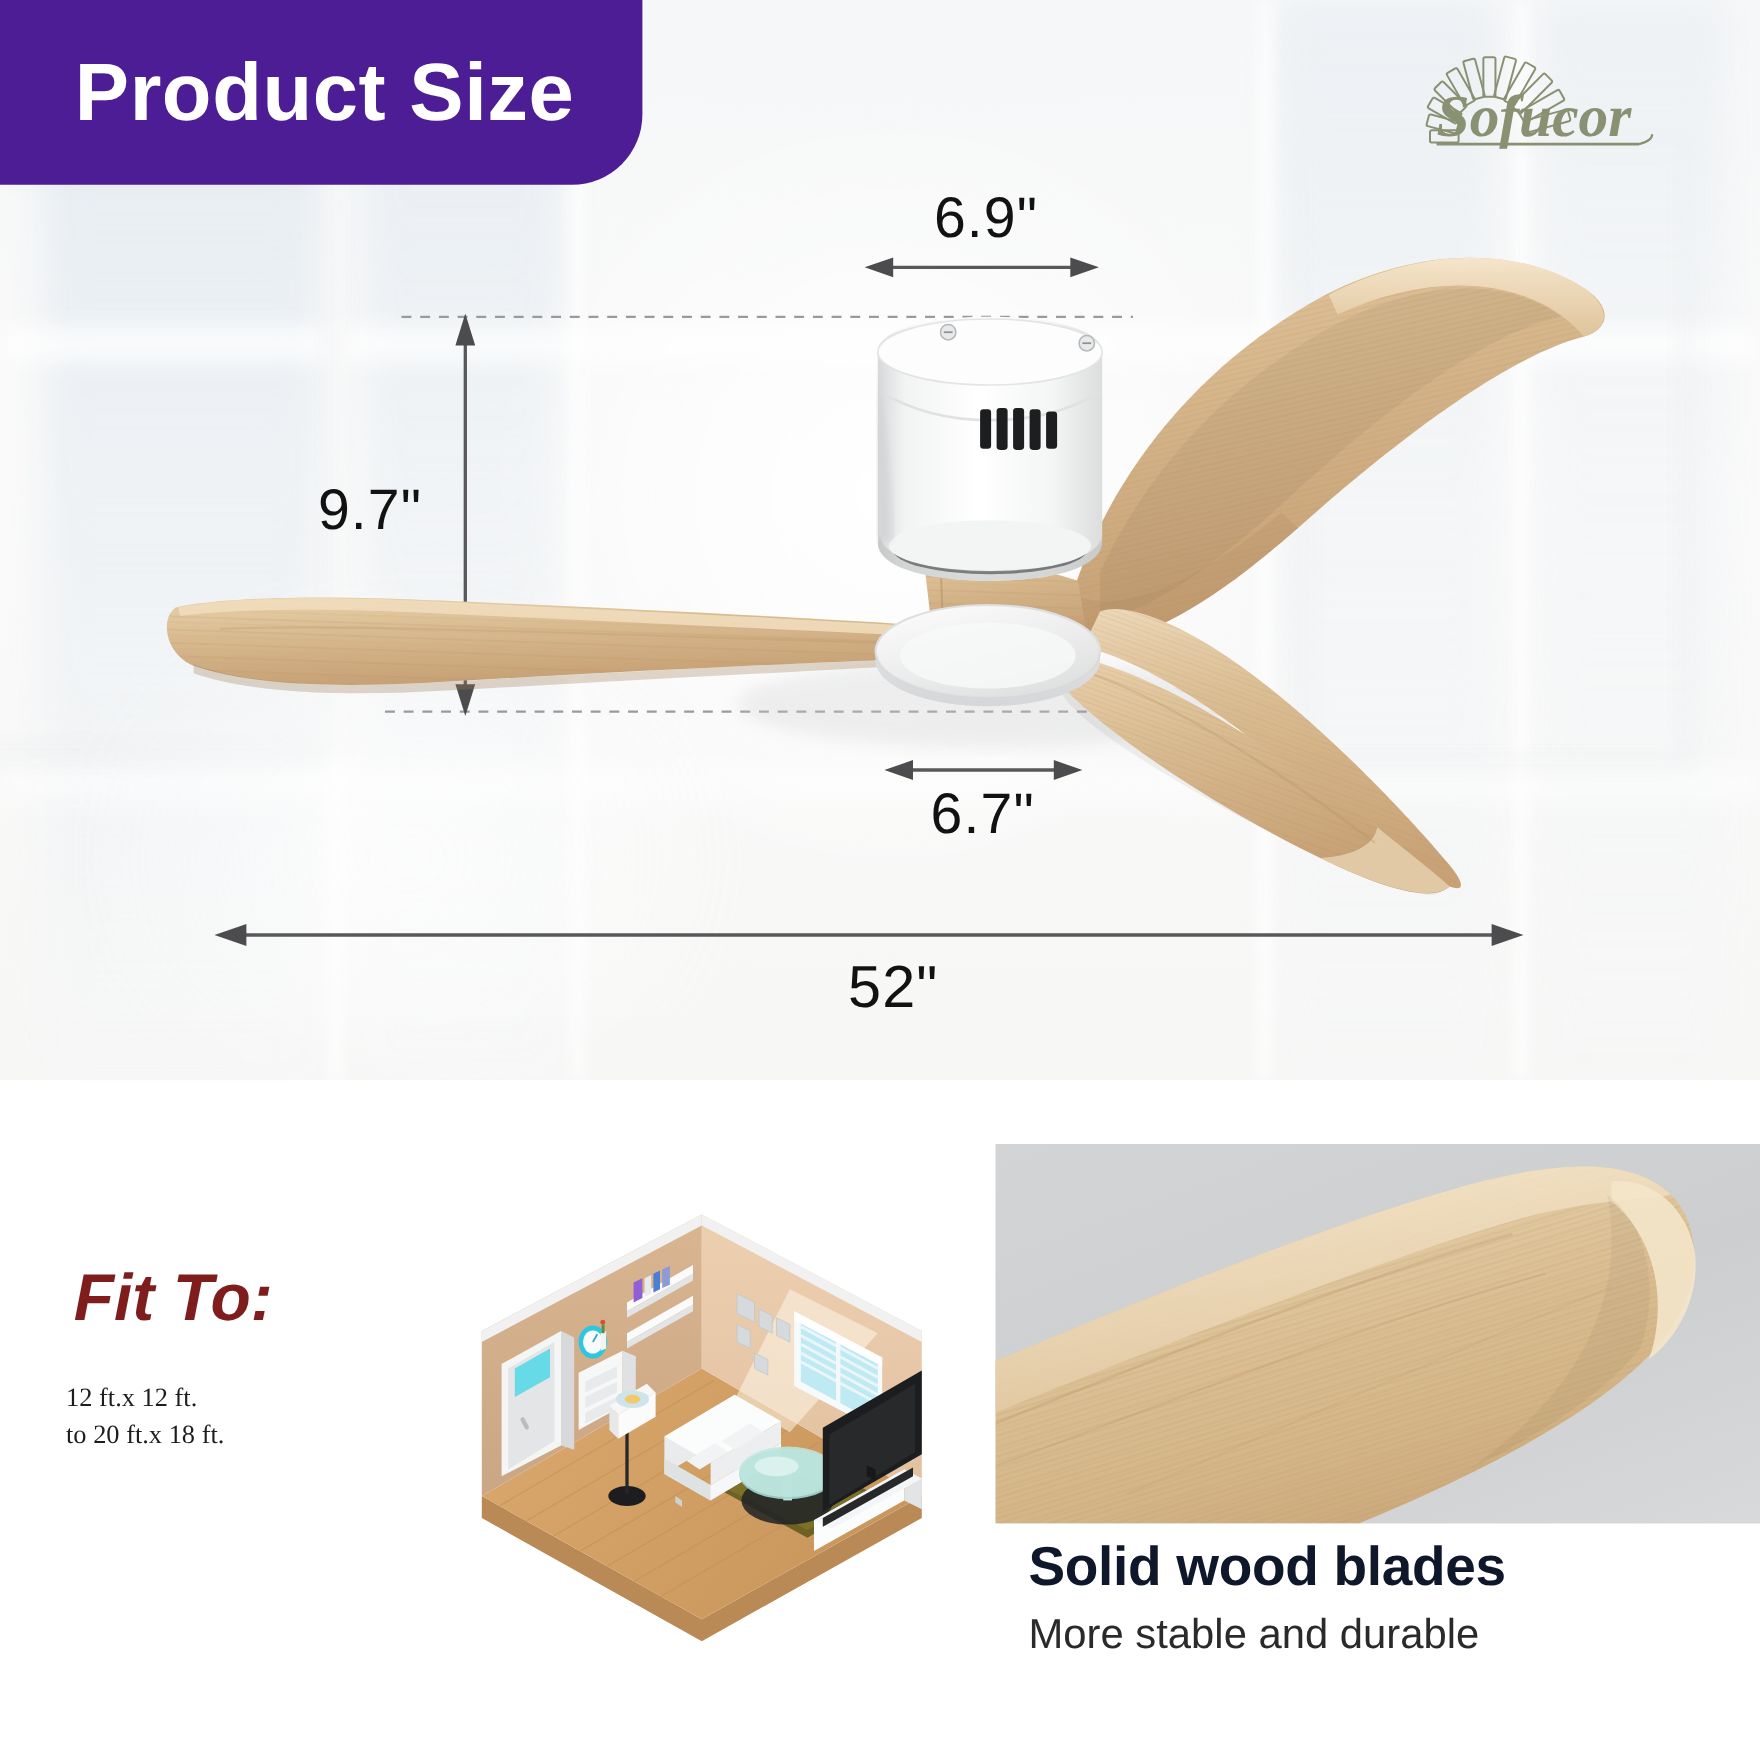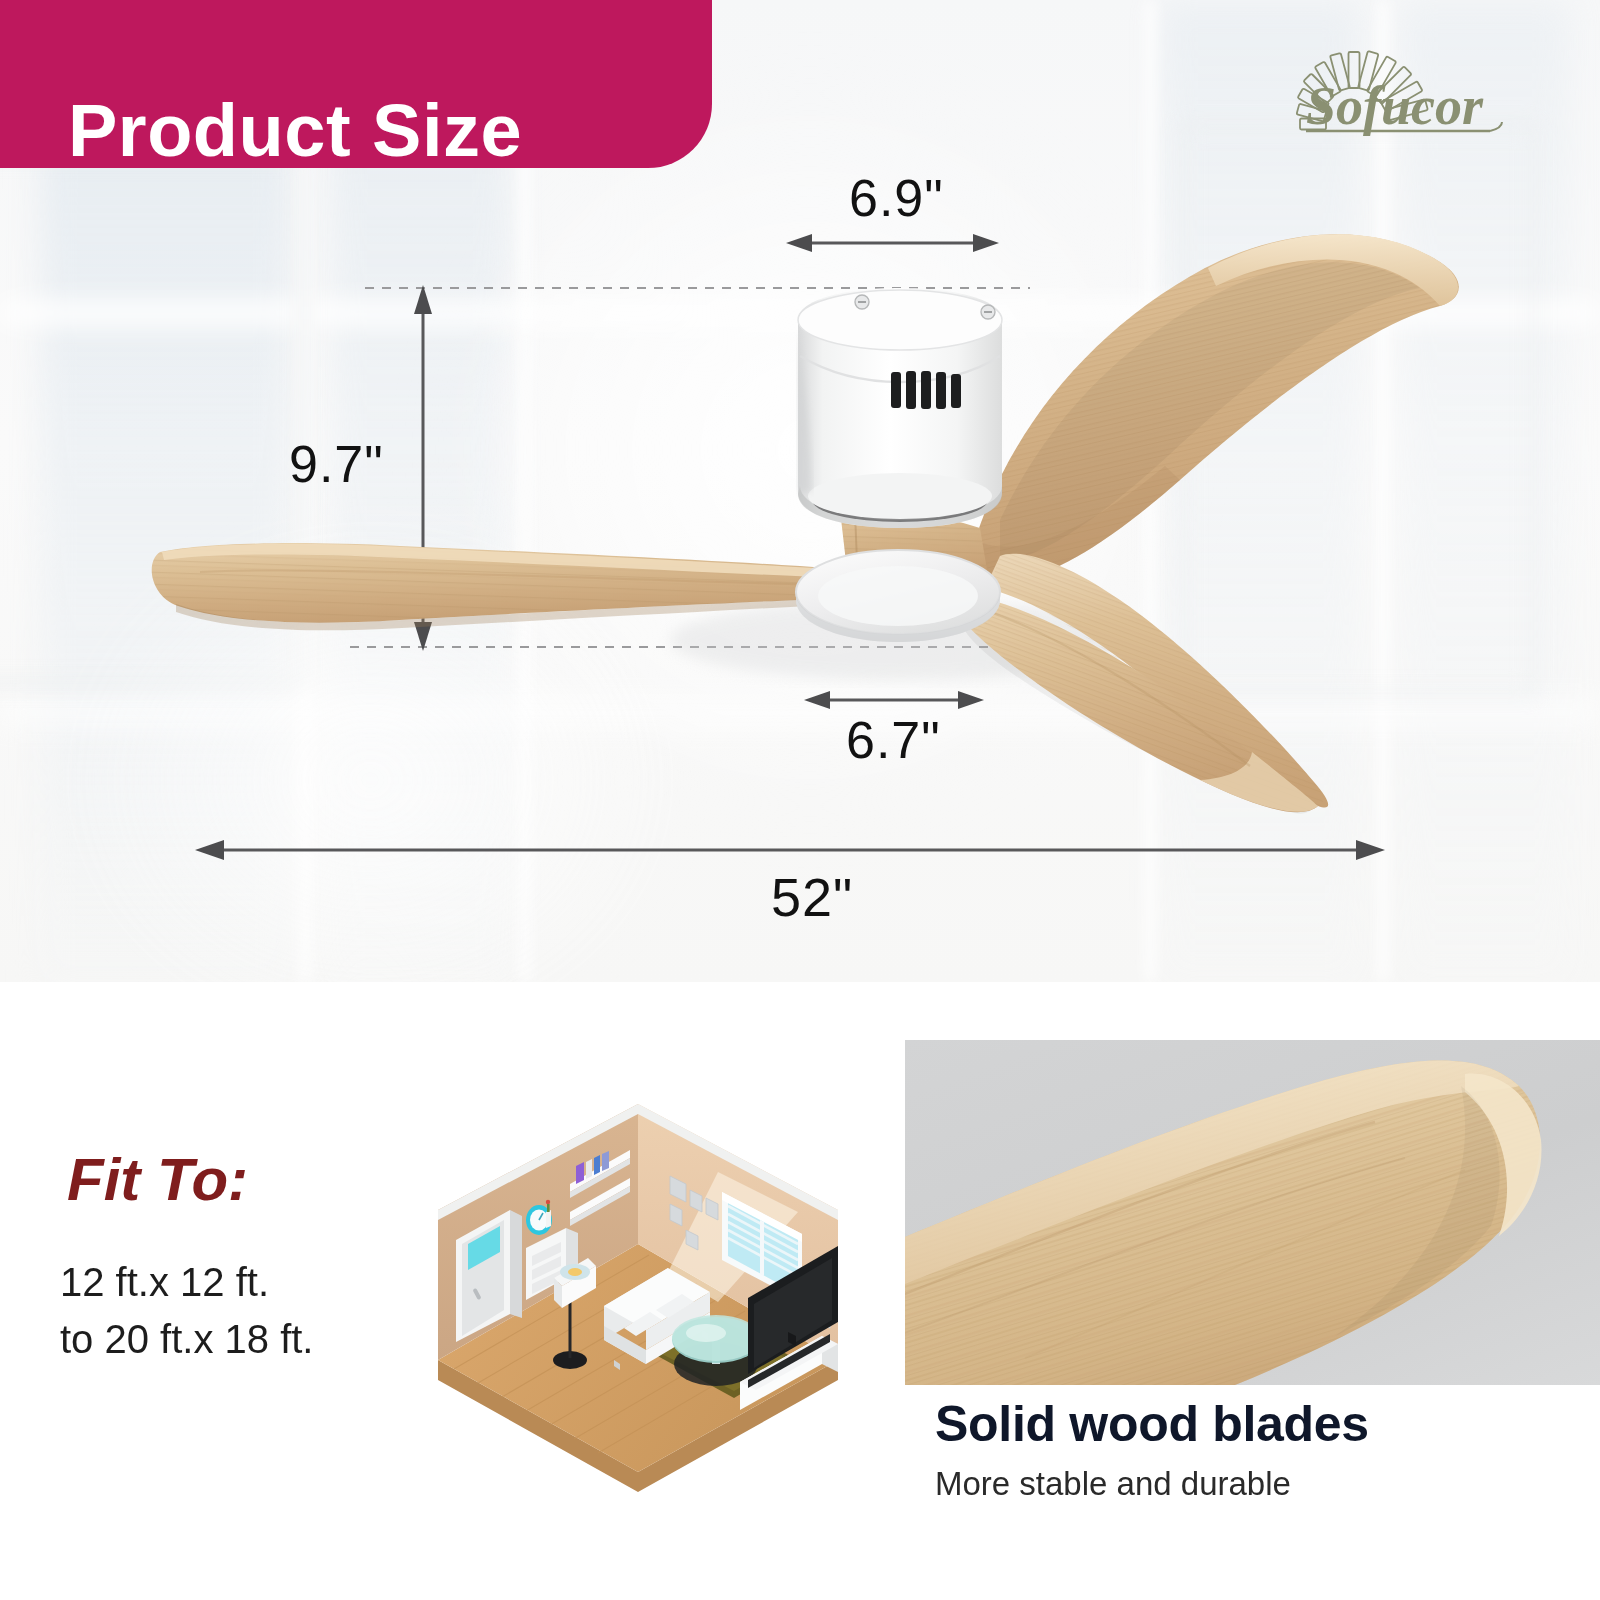--- a/index.html
+++ b/index.html
@@ -45,24 +45,24 @@
     filter:blur(28px);
   }
   .hero-bg .frame{
     position:absolute;
     border:9px solid rgba(236,238,240,.85);
     filter:blur(9px);
   }
 
   
   .tag{
-    position:absolute;left:0;top:0;width:712px;height:168px;
-    background:#be185d;
+    position:absolute;left:0;top:0;width:584px;height:168px;
+    background:#4c1d95;
     border-bottom-right-radius:64px;
-    display:flex;align-items:flex-end;
+    display:flex;align-items:center;
   }
   .tag-text{
     margin-left:68px;
     color:#ffffff;
     font-size:74px;
     font-weight:700;
     letter-spacing:.5px;
     line-height:1;
     font-family:"Liberation Sans", sans-serif;
   }
@@ -92,42 +92,42 @@
   .dim-52{left:771px;top:866px;font-size:54px;}
 
   
   .fitblock{position:absolute;left:60px;top:1150px;width:430px;}
   .fit-title{
     font-size:60px;font-weight:700;font-style:italic;
     color:#7f1d1d;line-height:1;margin:0 0 44px 7px;
     font-family:"Liberation Sans", sans-serif;
   }
   .fit-line{
-    font-size:40px;color:#1d1d1d;line-height:1.42;
-    font-family:Liberation Sans, sans-serif;white-space:nowrap;
+    font-size:24px;color:#1d1d1d;line-height:1.42;
+    font-family:Liberation Serif, serif;white-space:nowrap;
   }
 
   
   .room{position:absolute;left:418px;top:1092px;width:440px;height:420px;}
   .room svg{display:block;width:100%;height:100%;}
 
   
   .closeup{
     position:absolute;left:905px;top:1040px;width:695px;height:345px;
     overflow:hidden;
     background:linear-gradient(160deg,#d3d4d5 0%,#cdcecf 55%,#d8d9da 100%);
   }
   .closeup svg{position:absolute;left:0;top:0;}
   .cap{
     position:absolute;left:935px;
     font-family:"Liberation Sans", sans-serif;
     color:#0f172a;white-space:nowrap;
   }
   .cap-title{top:1395px;font-size:50px;font-weight:700;letter-spacing:-.3px;}
-  .cap-sub{top:1465px;font-size:33px;font-weight:400;color:#2a2a2a;}
+  .cap-sub{top:1465px;font-size:38px;font-weight:400;color:#2a2a2a;}
 </style>
 </head>
 <body>
 
 <div class="page">
 
   <div class="hero">
 
     <div class="hero-bg">
       <div class="wash"></div>

